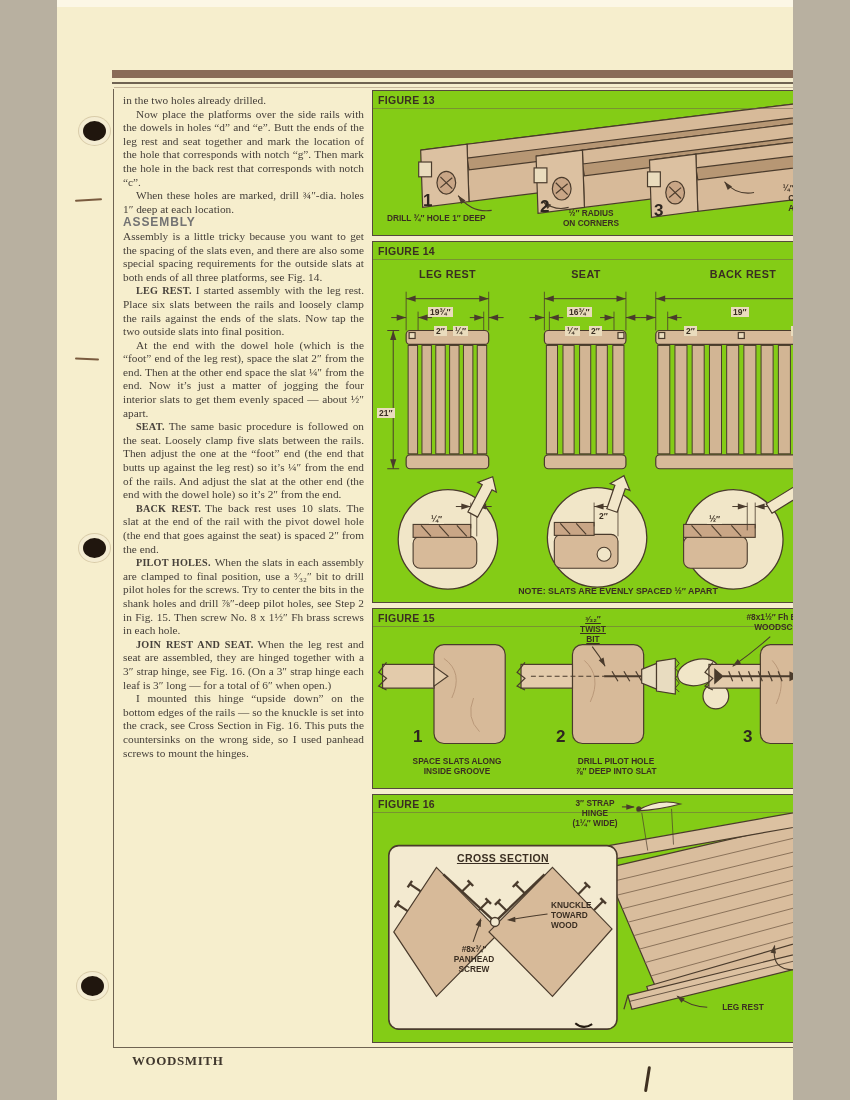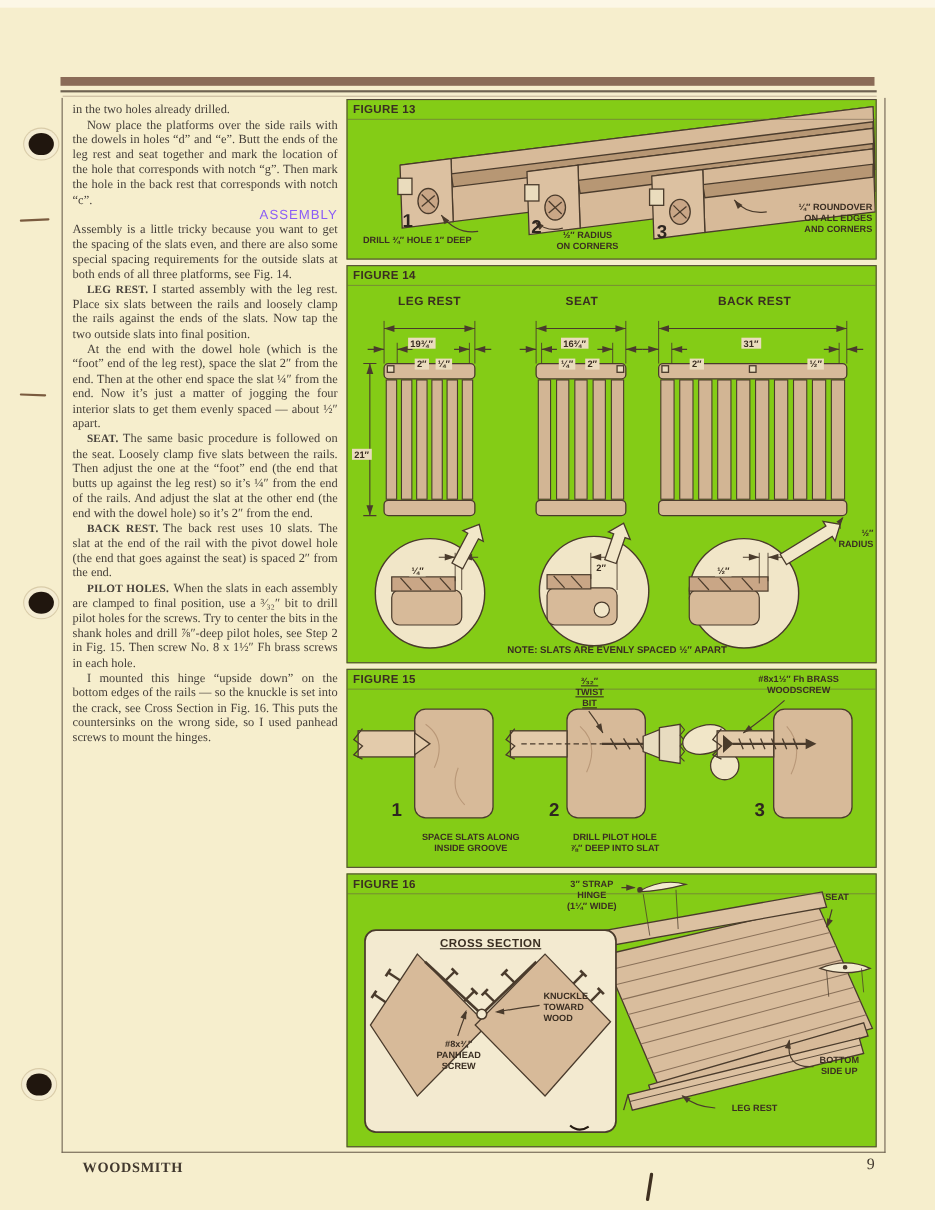--- a/index.html
+++ b/index.html
@@ -1,37 +1,37 @@
 <!DOCTYPE html>
 <html><head>
 <meta charset="utf-8">
 <style>
   html,body{margin:0;padding:0;background:#b8b0a0;}
-  .page{position:relative;width:850px;height:1100px;margin:0 auto;background:#f6eecd;overflow:hidden;
+  .page{position:relative;width:736px;height:1100px;margin:0 auto;background:#f6eecd;overflow:hidden;
         font-family:"Liberation Serif","DejaVu Serif",serif;}
   .scan-top{position:absolute;left:0;top:0;width:100%;height:7px;background:#fcf7e6;}
   .binding{position:absolute;left:0;top:0;width:15px;height:100%;
            background:linear-gradient(90deg,#2e211a 0%,#55premier 0%,#4a3528 35%,#7e614a 70%,#c7b18d 100%);}
   .topbar{position:absolute;left:55px;top:70px;width:740px;height:8px;background:#8a6b57;}
   .topline1{position:absolute;left:55px;top:82px;width:742px;height:2px;background:#6f6352;}
   .topline2{position:absolute;left:57px;top:87px;width:740px;height:1px;background:#a08a72;opacity:.55;}
   .frame{position:absolute;left:56px;top:89px;width:747px;height:958px;
          border-left:1.5px solid #6f6352;border-right:1.5px solid #6f6352;border-bottom:1.5px solid #6f6352;}
   .hole{position:absolute;width:23px;height:20px;border-radius:50%;background:#20160e;
         box-shadow:0 0 0 4px #f4ecd2,0 0 0 5px #d9cca9;}
   .ink-tick{position:absolute;height:2px;background:#7a5b3f;border-radius:1px;}
   
   .text-col{position:absolute;left:66px;top:94px;width:241px;color:#46403a;
             font-size:11.3px;line-height:13.6px;text-align:justify;}
   .text-col p{margin:0;}
   .text-col p.ind{text-indent:13px;}
   .text-col b{font-size:10.2px;letter-spacing:.2px;margin-right:4px;}
   .text-col b:empty{margin-right:0;}
-  .asm-head{font-family:"Liberation Sans","DejaVu Sans",sans-serif;font-weight:normal;color:#8b5cf6;
-            text-align:right;font-size:12px;letter-spacing:.9px;margin:7px 0 5px 0;text-indent:0;}
+  .asm-head{font-family:"Liberation Sans","DejaVu Sans",sans-serif;font-weight:bold;color:#737373;
+            text-align:left;font-size:12px;letter-spacing:.9px;margin:7px 0 5px 0;text-indent:0;}
   
   .figbox{position:absolute;background:#84cc16;border:1.6px solid #55493c;box-sizing:border-box;}
   .figsvg{position:absolute;left:0;top:0;width:100%;height:100%;}
   .figlabel{position:absolute;left:5px;top:3px;font:bold 10.5px "Liberation Sans","DejaVu Sans",sans-serif;
             color:#3a2e22;letter-spacing:.3px;}
   .figline{position:absolute;left:0;top:17px;width:100%;height:1px;background:#6b5c49;opacity:.5;}
   .ann{position:absolute;font:bold 8.3px/9.8px "Liberation Sans","DejaVu Sans",sans-serif;color:#3a2e22;
        white-space:pre-line;text-align:center;}
   .ann.left{text-align:left;}
   .ann.right{text-align:right;}
@@ -63,27 +63,29 @@
 
   <div class="hole" style="left:26px;top:121px;"></div>
   <div class="hole" style="left:26px;top:538px;"></div>
   <div class="hole" style="left:24px;top:976px;"></div>
   <div class="ink-tick" style="left:18px;top:199px;width:27px;transform:rotate(-3deg);"></div>
   <div class="ink-tick" style="left:18px;top:358px;width:24px;transform:rotate(2deg);"></div>
 
   <div class="text-col">
     <p><b></b><span>in the two holes already drilled.</span></p>
     <p class="ind"><b></b><span>Now place the platforms over the side rails with the dowels in holes “d” and “e”. Butt the ends of the leg rest and seat together and mark the location of the hole that corresponds with notch “g”. Then mark the hole in the back rest that corresponds with notch “c”.</span></p>
+    <p class="ind"><b></b><span>When these holes are marked, drill ¾″-dia. holes 1″ deep at each location.</span></p>
     <p class="asm-head">ASSEMBLY</p>
     <p><b></b><span>Assembly is a little tricky because you want to get the spacing of the slats even, and there are also some special spacing requirements for the outside slats at both ends of all three platforms, see Fig. 14.</span></p>
     <p class="ind"><b>LEG REST.</b><span>I started assembly with the leg rest. Place six slats between the rails and loosely clamp the rails against the ends of the slats. Now tap the two outside slats into final position.</span></p>
     <p class="ind"><b></b><span>At the end with the dowel hole (which is the “foot” end of the leg rest), space the slat 2″ from the end. Then at the other end space the slat ¼″ from the end. Now it’s just a matter of jogging the four interior slats to get them evenly spaced — about ½″ apart.</span></p>
     <p class="ind"><b>SEAT.</b><span>The same basic procedure is followed on the seat. Loosely clamp five slats between the rails. Then adjust the one at the “foot” end (the end that butts up against the leg rest) so it’s ¼″ from the end of the rails. And adjust the slat at the other end (the end with the dowel hole) so it’s 2″ from the end.</span></p>
     <p class="ind"><b>BACK REST.</b><span>The back rest uses 10 slats. The slat at the end of the rail with the pivot dowel hole (the end that goes against the seat) is spaced 2″ from the end.</span></p>
     <p class="ind"><b>PILOT HOLES.</b><span>When the slats in each assembly are clamped to final position, use a ³⁄₃₂″ bit to drill pilot holes for the screws. Try to center the bits in the shank holes and drill ⅞″-deep pilot holes, see Step 2 in Fig. 15. Then screw No. 8 x 1½″ Fh brass screws in each hole.</span></p>
+    <p class="ind"><b>JOIN REST AND SEAT.</b><span>When the leg rest and seat are assembled, they are hinged together with a 3″ strap hinge, see Fig. 16. (On a 3″ strap hinge each leaf is 3″ long — for a total of 6″ when open.)</span></p>
     <p class="ind"><b></b><span>I mounted this hinge “upside down” on the bottom edges of the rails — so the knuckle is set into the crack, see Cross Section in Fig. 16. This puts the countersinks on the wrong side, so I used panhead screws to mount the hinges.</span></p>
   </div>
 
   <div class="figbox" style="left:315px;top:90px;width:482px;height:146px;">
     <svg id="svg13" class="figsvg" viewBox="0 0 482 146">
 
       <g stroke="#4a3b2c" stroke-width="1.2">
         <polygon points="46,60 93,54 482,6 435,12" fill="#e3cbab"></polygon>
         <polygon points="93,54 482,6 484,64 95,112" fill="#d7ba99"></polygon>
         <polygon points="93,68 482,20 482,32 95,80" fill="#b79774"></polygon>
@@ -271,21 +273,21 @@
           <polygon points="0,0 -7.6,-2.48 -7.6,2.48" transform="translate(453,229) rotate(-53)" fill="#4a3b2c"></polygon>
         </g>
     </svg>
     <div class="figlabel">FIGURE 14</div>
     <div class="figline"></div>
     <div class="ptitle" style="left:33px;top:26px;width:83px;">LEG REST</div>
     <div class="ptitle" style="left:172px;top:26px;width:82px;">SEAT</div>
     <div class="ptitle" style="left:284px;top:26px;width:172px;">BACK REST</div>
     <div class="dimlab" style="left:55px;top:51px;">19¾″</div>
     <div class="dimlab" style="left:194px;top:51px;">16¾″</div>
-    <div class="dimlab" style="left:358px;top:51px;">31″</div>
+    <div class="dimlab" style="left:358px;top:51px;">19″</div>
     <div class="dimlab" style="left:61px;top:70px;">2″</div>
     <div class="dimlab" style="left:80px;top:70px;">¼″</div>
     <div class="dimlab" style="left:192px;top:70px;">¼″</div>
     <div class="dimlab" style="left:216px;top:70px;">2″</div>
     <div class="dimlab" style="left:311px;top:70px;">2″</div>
     <div class="dimlab" style="left:418px;top:70px;">½″</div>
     <div class="dimlab" style="left:4px;top:152px;">21″</div>
     <div class="dimlab circ" style="left:56px;top:258px;">¼″</div>
     <div class="dimlab circ" style="left:224px;top:255px;">2″</div>
     <div class="dimlab circ" style="left:334px;top:258px;">½″</div>
@@ -348,21 +350,21 @@
     <div class="figlabel">FIGURE 15</div>
     <div class="figline"></div>
     <div class="ann" style="left:193px;top:6px;width:54px;text-decoration:underline;">³⁄₃₂″
 TWIST
 BIT</div>
     <div class="ann" style="left:345px;top:4px;width:130px;">#8x1½″ Fh BRASS
 WOODSCREW</div>
     <div class="num" style="left:40px;top:118px;">1</div>
     <div class="num" style="left:183px;top:118px;">2</div>
     <div class="num" style="left:370px;top:118px;">3</div>
-    <div class="ann" style="left:52px;top:148px;width:120px;">SPACE SLATS ALONG
+    <div class="ann" style="left:24px;top:148px;width:120px;">SPACE SLATS ALONG
 INSIDE GROOVE</div>
     <div class="ann" style="left:178px;top:148px;width:130px;">DRILL PILOT HOLE
 ⅞″ DEEP INTO SLAT</div>
   </div>
 
   <div class="figbox" style="left:315px;top:794px;width:482px;height:249px;">
     <svg id="svg16" class="figsvg" viewBox="0 0 482 249">
 
       <g stroke="#4a3b2c" stroke-width="1.2">
         <polygon points="233,74 430,28 480,141 285,196" fill="#d9bd9d"></polygon>

